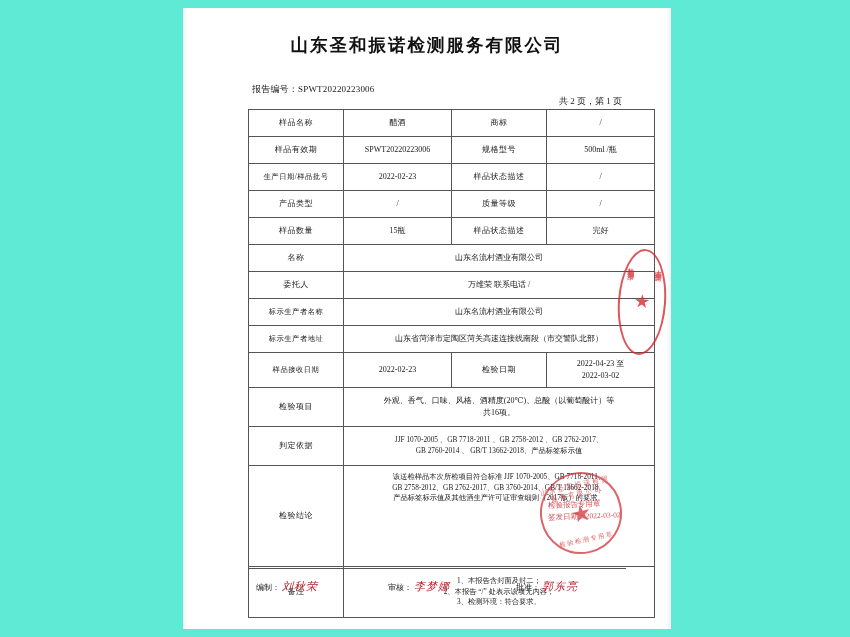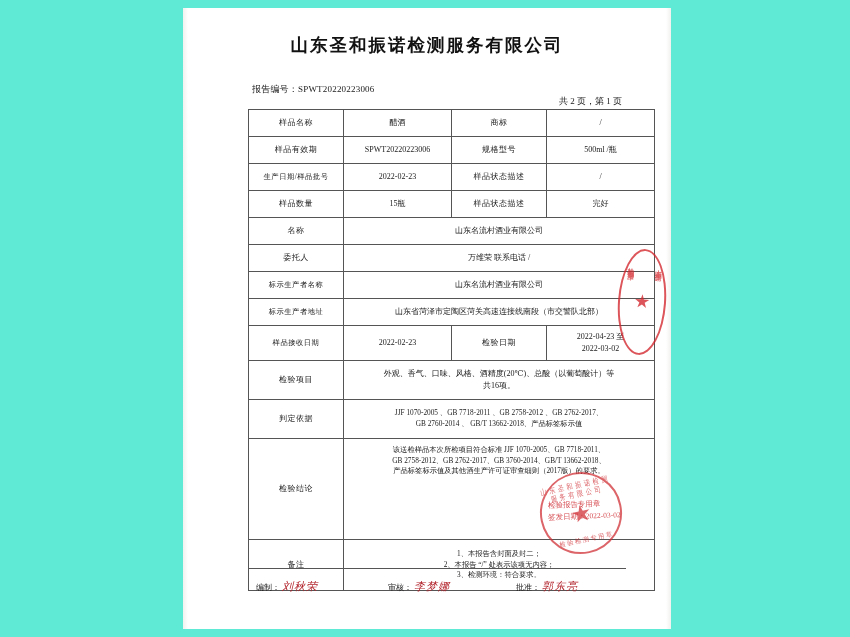--- a/index.html
+++ b/index.html
@@ -247,20 +247,26 @@
         <tr>
           <td class="label h22">样品有效期</td>
           <td class="val">SPWT20220223006</td>
           <td class="label2">规格型号</td>
           <td class="val2">500ml /瓶</td>
         </tr>
         <tr>
           <td class="label h22 tiny">生产日期/样品批号</td>
           <td class="val">2022-02-23</td>
           <td class="label2">样品状态描述</td>
+          <td class="val2">/</td>
+        </tr>
+        <tr>
+          <td class="label h22">产品类型</td>
+          <td class="val">/</td>
+          <td class="label2">质量等级</td>
           <td class="val2">/</td>
         </tr>
         <tr>
           <td class="label h22">样品数量</td>
           <td class="val">15瓶</td>
           <td class="label2">样品状态描述</td>
           <td class="val2">完好</td>
         </tr>
 
         <tr>

